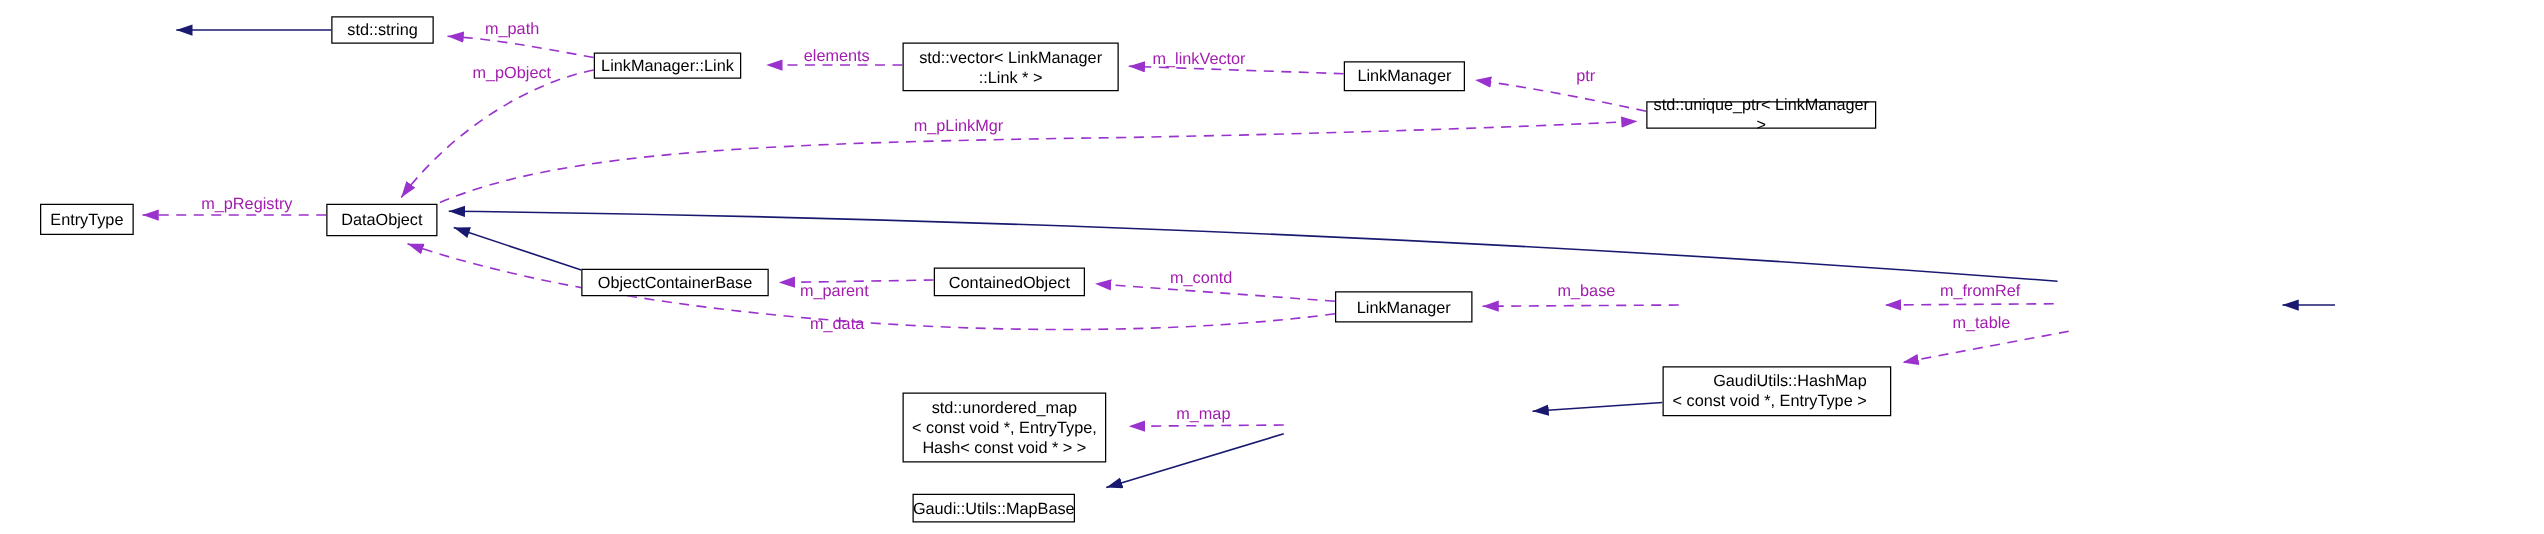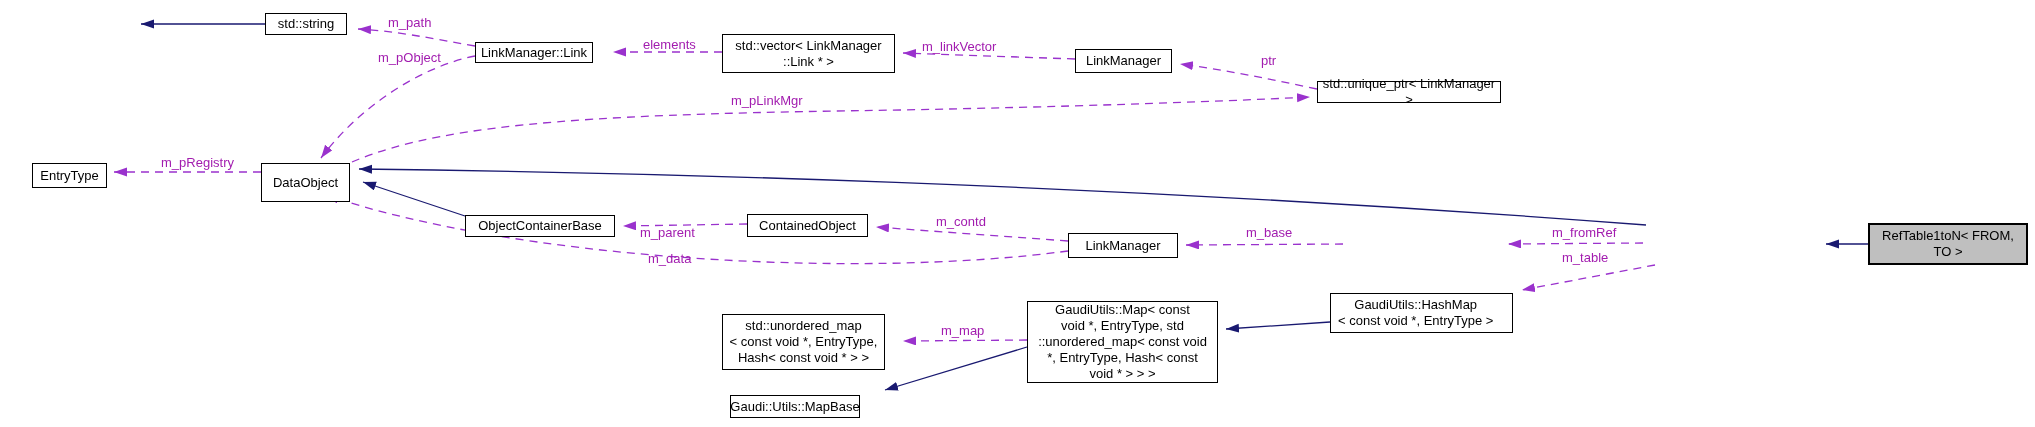--- a/index.html
+++ b/index.html
@@ -17,21 +17,21 @@
     border:1px solid #000000;
     background:#ffffff;
     display:flex;align-items:center;justify-content:center;
     text-align:center;
     font-size:13px;line-height:16px;color:#000000;
     white-space:pre-line;
     padding:1px 4px;
   }
   .node.thick{border-width:2px;}
   .node.current{background:#bfbfbf;border-width:2px;}
-  .node.align-left{justify-content:flex-start;text-align:center;padding-left:7px;}
+  .node.align-left{justify-content:flex-start;text-align:right;padding-left:7px;}
   .elabel{
     position:absolute;
     font-size:13px;line-height:14px;color:#a21caf;
     white-space:nowrap;
   }
 </style>
 </head>
 <body>
 
 <div id="diagram">
@@ -76,41 +76,34 @@
 
   <div class="node" style="left:722px;top:34px;width:173px;height:39px">std::vector&lt; LinkManager
 ::Link * &gt;</div>
 
   <div class="node" style="left:1075px;top:49px;width:97px;height:24px">LinkManager</div>
 
   <div class="node" style="left:1317px;top:81px;width:184px;height:22px">std::unique_ptr&lt; LinkManager &gt;</div>
 
   <div class="node" style="left:32px;top:163px;width:75px;height:25px">EntryType</div>
 
-  <div class="node" style="left:261px;top:163px;width:89px;height:39px">DataObject</div>
+  <div class="node" style="left:261px;top:163px;width:89px;height:26px">DataObject</div>
 
   <div class="node" style="left:465px;top:215px;width:150px;height:22px">ObjectContainerBase</div>
 
   <div class="node" style="left:747px;top:214px;width:121px;height:23px">ContainedObject</div>
 
   <div class="node" style="left:1068px;top:233px;width:110px;height:25px">LinkManager</div>
 
 
 
-  <div class="node current" style="left:1868px;top:223px;width:160px;height:42px">RefTable1toN&lt; FROM,
-TO &gt;</div>
 
   <div class="node align-left" style="left:1330px;top:293px;width:183px;height:40px">GaudiUtils::HashMap
 &lt; const void *, EntryType &gt;</div>
 
-  <div class="node" style="left:1027px;top:301px;width:191px;height:82px">GaudiUtils::Map&lt; const
-void *, EntryType, std
-::unordered_map&lt; const void
-*, EntryType, Hash&lt; const
-void * &gt; &gt; &gt;</div>
 
   <div class="node" style="left:722px;top:314px;width:163px;height:56px">std::unordered_map
 &lt; const void *, EntryType,
 Hash&lt; const void * &gt; &gt;</div>
 
   <div class="node" style="left:730px;top:395px;width:130px;height:23px">Gaudi::Utils::MapBase</div>
 
   <span class="elabel" style="left:388px;top:16px">m_path</span>
   <span class="elabel" style="left:378px;top:51px">m_pObject</span>
   <span class="elabel" style="left:643px;top:38px">elements</span>

